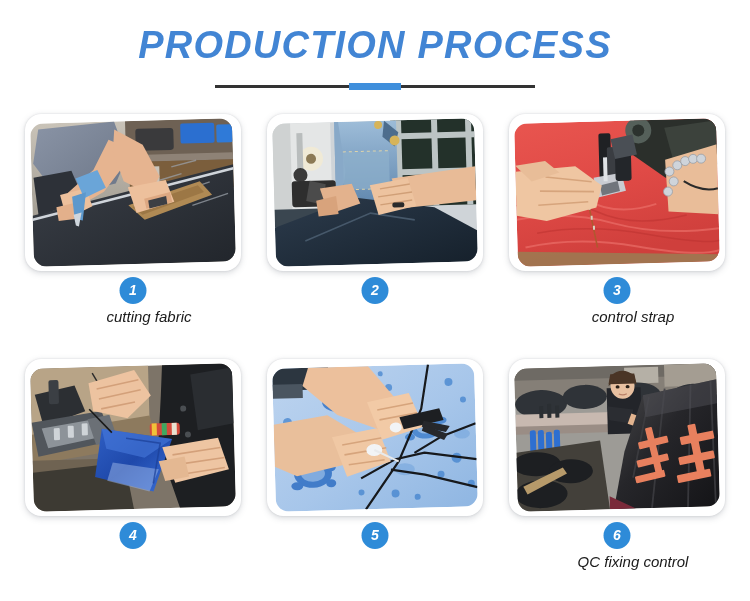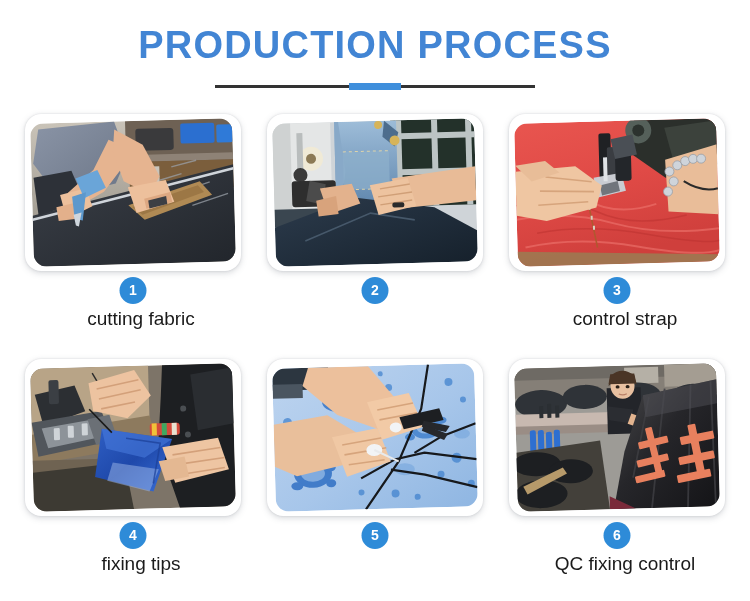--- a/index.html
+++ b/index.html
@@ -10,20 +10,21 @@
     background: #ffffff;
     font-family: "Liberation Sans", sans-serif;
     overflow: hidden;
   }
 
   #page {
     position: relative;
     width: 692px;
     height: 601px;
     background: #ffffff;
+    font-style: italic;
   }
 
   
   .header {
     position: absolute;
     top: 22px;
     left: 0;
     width: 750px;
     text-align: center;
   }
@@ -116,24 +117,24 @@
     font-size: 14px;
     font-weight: bold;
     line-height: 27px;
     text-align: center;
     font-family: "Liberation Sans", sans-serif;
   }
 
   .caption {
     position: absolute;
     top: 198px;
-    left: 8px;
+    left: 16px;
     width: 242px;
     text-align: center;
-    font-size: 19px;
+    font-size: 15px;
     color: #1a1a1a;
     font-family: "Liberation Sans", sans-serif;
     white-space: nowrap;
   }
 </style>
 </head>
 <body>
 
 <div id="page">
 
@@ -412,21 +413,20 @@
             <g stroke="#d3a07a" stroke-width="1.6" fill="none">
               <path d="M140 90 L188 84"></path>
                 <path d="M142 100 L192 94"></path>
                 <path d="M146 110 L192 104"></path>
             </g>
             <path d="M126 96 L152 92 L156 112 L132 116 Z" fill="#e4b892"></path>
           </svg>
         </div>
       </div>
       <div class="badge">4</div>
-      <div class="caption">fixing tips</div>
     </div>
 
     <div class="cell">
       <div class="photo-frame">
         <div class="photo-clip">
           <svg viewBox="0 0 202 143" preserveAspectRatio="xMidYMid slice">
             <defs>
               <linearGradient id="p5bg" x1="0" y1="0" x2="1" y2="1">
                 <stop offset="0" stop-color="#bdd4ef"></stop>
                   <stop offset="0.55" stop-color="#a7c6ea"></stop>

